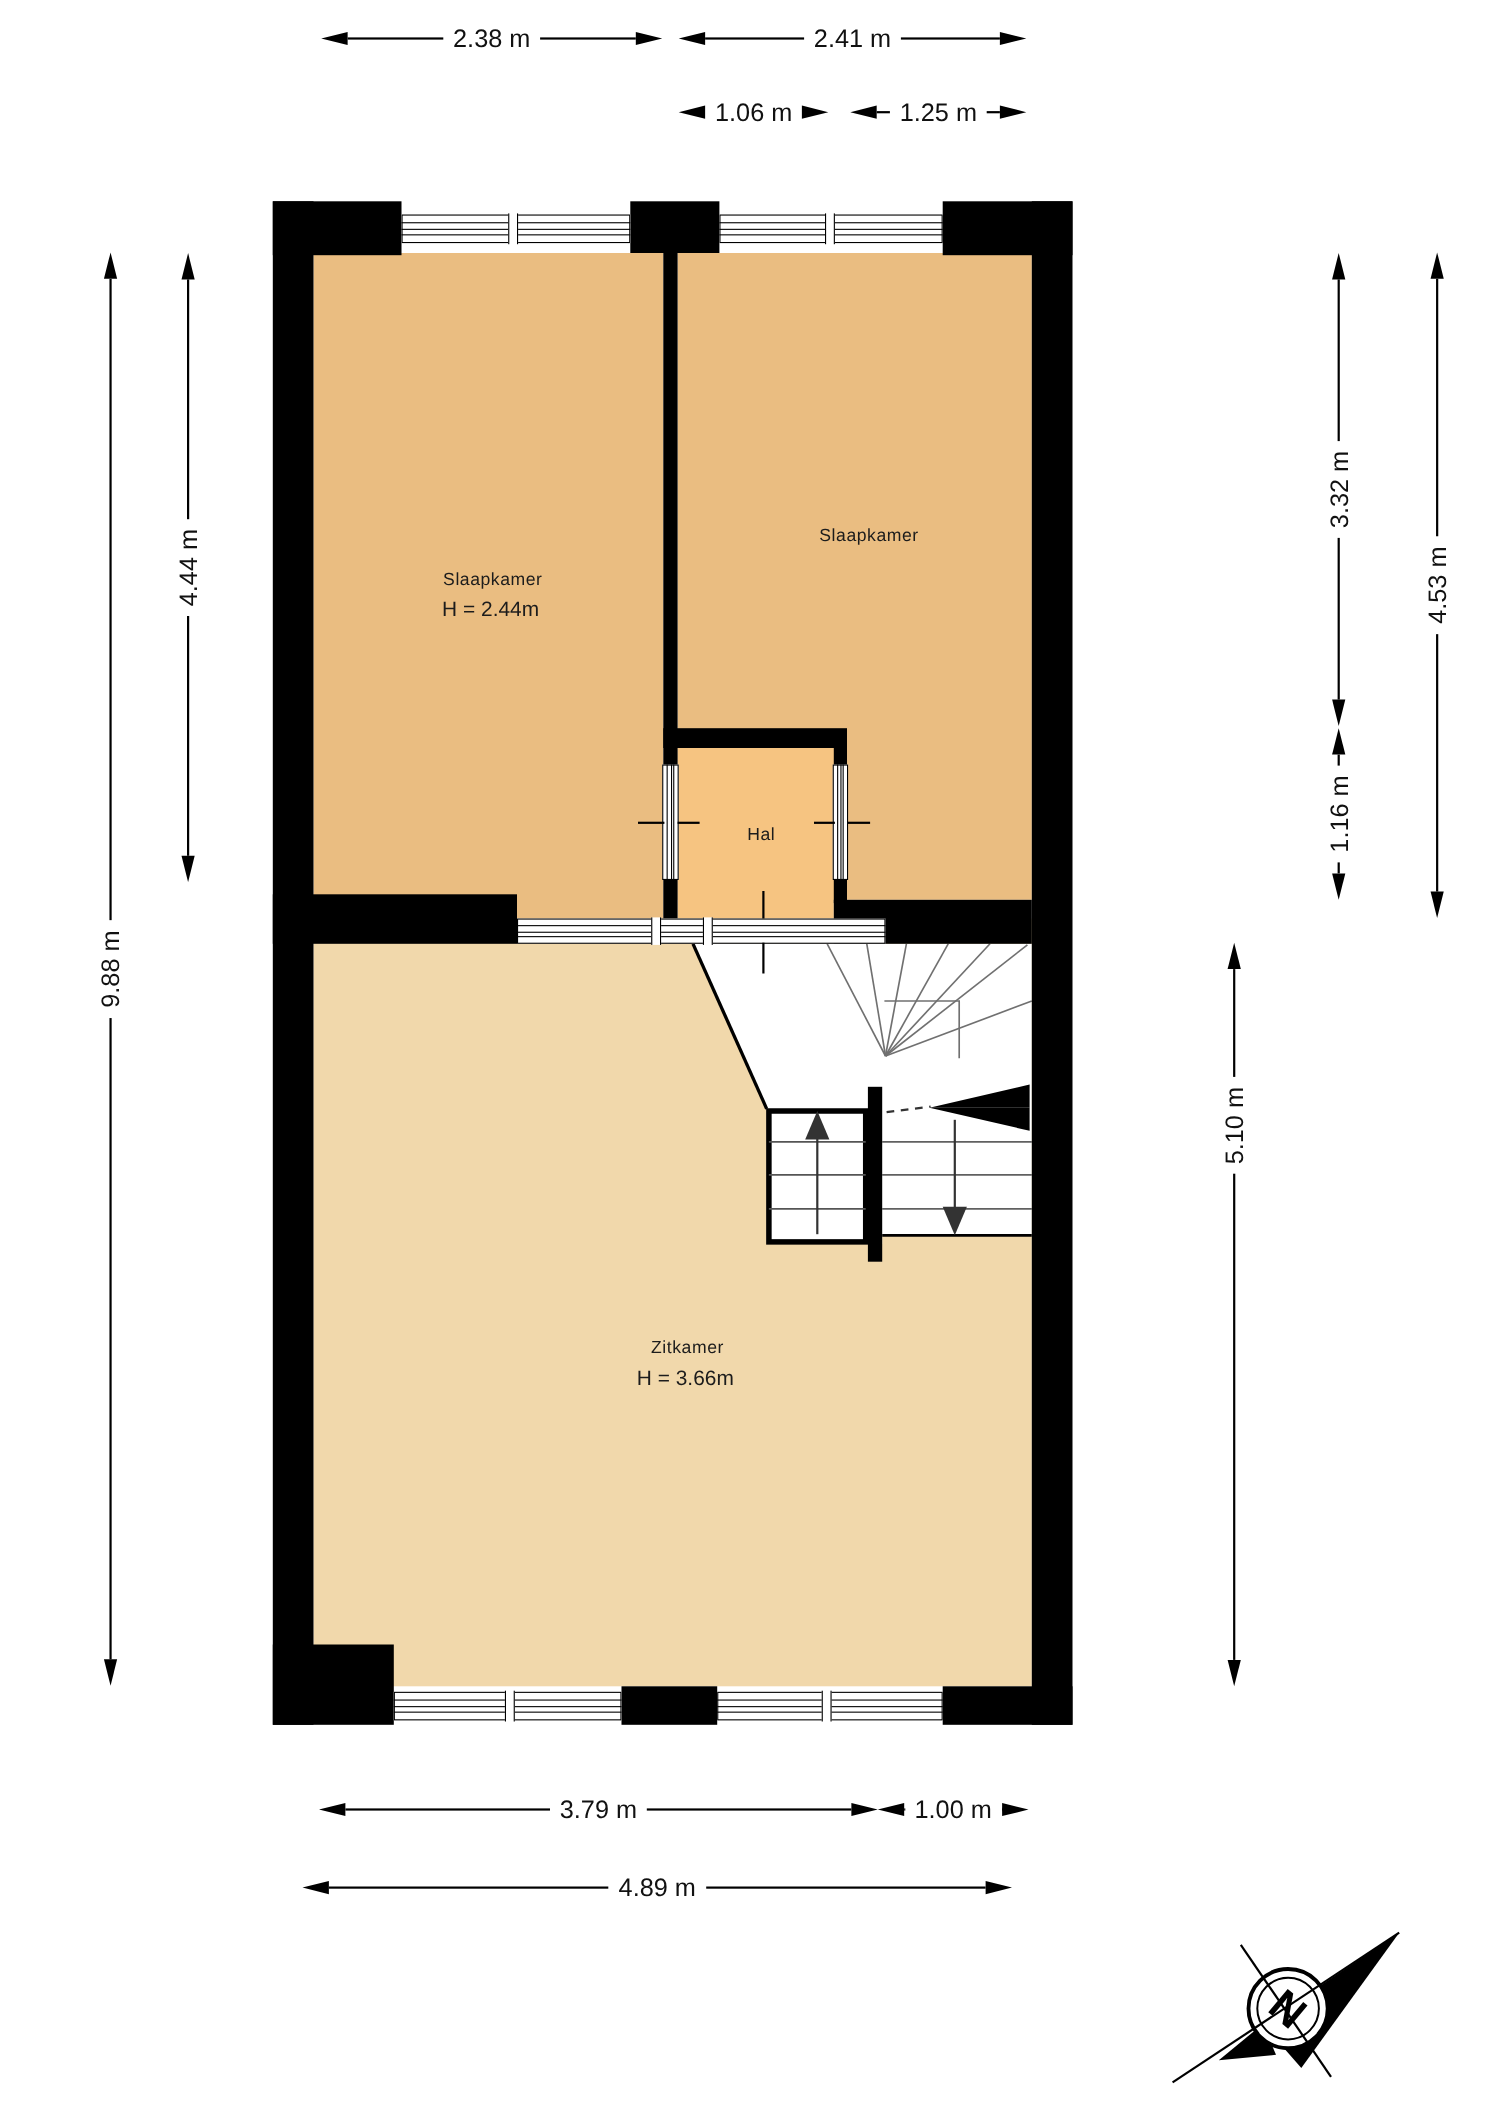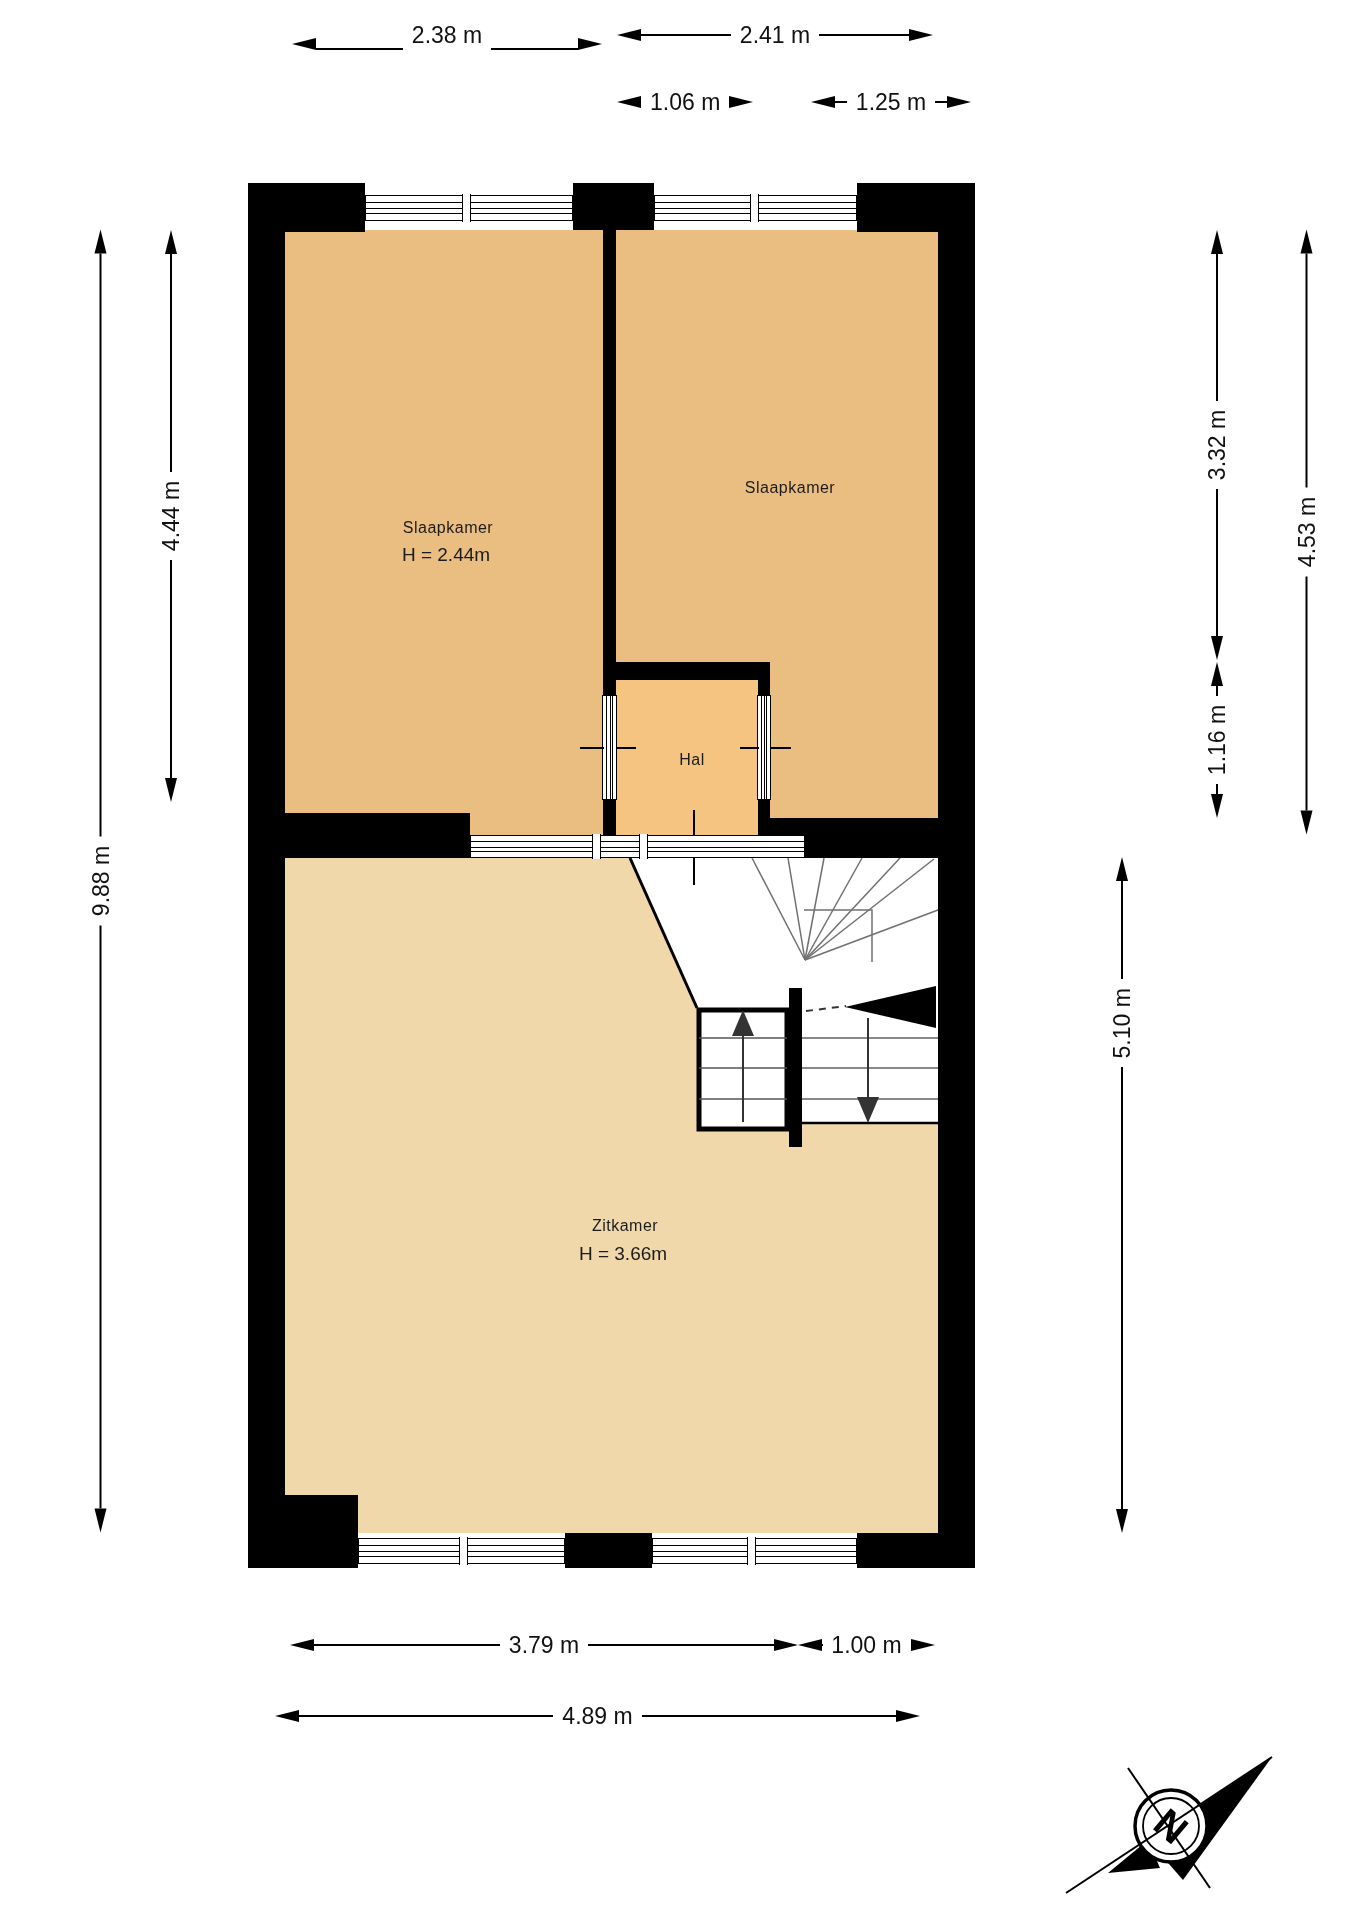--- a/index.html
+++ b/index.html
@@ -135,42 +135,42 @@
   <div class="vline" style="left:693px;top:810px;height:25px;"></div>
   <div class="vline" style="left:693px;top:857px;height:28px;"></div>
 
   <div class="rlabel" style="left:448px;top:528px;">Slaapkamer</div>
   <div class="rsub" style="left:446px;top:555px;">H = 2.44m</div>
   <div class="rlabel" style="left:790px;top:488px;">Slaapkamer</div>
   <div class="rlabel" style="left:692px;top:760px;">Hal</div>
   <div class="rlabel" style="left:625px;top:1226px;">Zitkamer</div>
   <div class="rsub" style="left:623px;top:1254px;">H = 3.66m</div>
 
-  <div class="dim" style="left:292px;top:20px;width:310px;align-items:flex-end;">
+  <div class="dim" style="left:292px;top:20px;width:310px;">
     <span class="ah al"></span>
       <span class="ln"></span>
     <span class="dtx">2.38 m</span>
     <span class="ln"></span>
       <span class="ah ar"></span>
   </div>
   <div class="dim" style="left:617px;top:20px;width:316px;">
     <span class="ah al"></span>
       <span class="ln"></span>
     <span class="dtx">2.41 m</span>
     <span class="ln"></span>
       <span class="ah ar"></span>
   </div>
   <div class="dim" style="left:617px;top:87px;width:136px;">
     <span class="ah al"></span>
       <span class="ln"></span>
     <span class="dtx">1.06 m</span>
     <span class="ln"></span>
       <span class="ah ar"></span>
   </div>
-  <div class="dim" style="left:811px;top:87px;width:160px;">
+  <div class="dim" style="left:773px;top:87px;width:160px;">
     <span class="ah al"></span>
       <span class="ln"></span>
     <span class="dtx">1.25 m</span>
     <span class="ln"></span>
       <span class="ah ar"></span>
   </div>
 
   <div class="dim dim-v" style="left:-115px;top:501px;width:572px;">
     <span class="ah al"></span>
       <span class="ln"></span>

